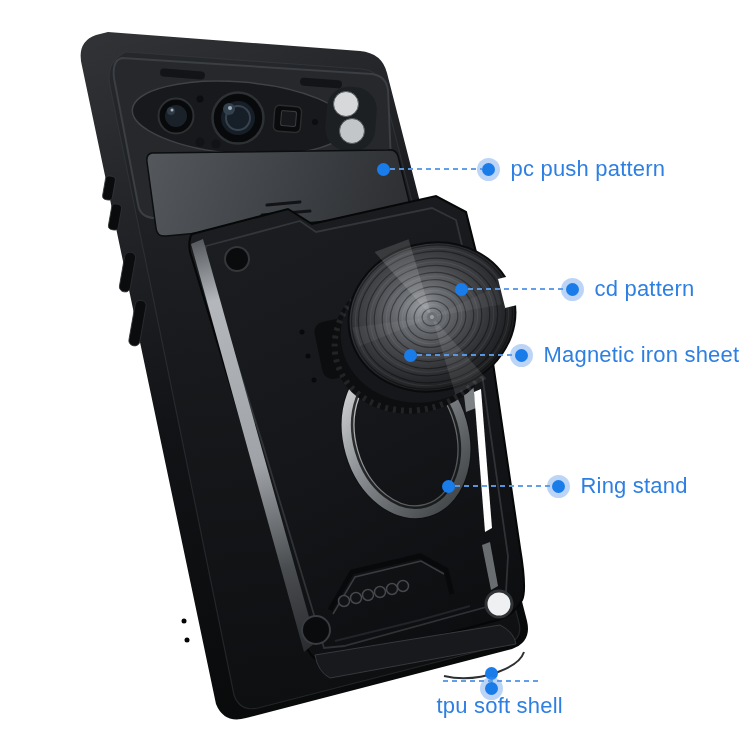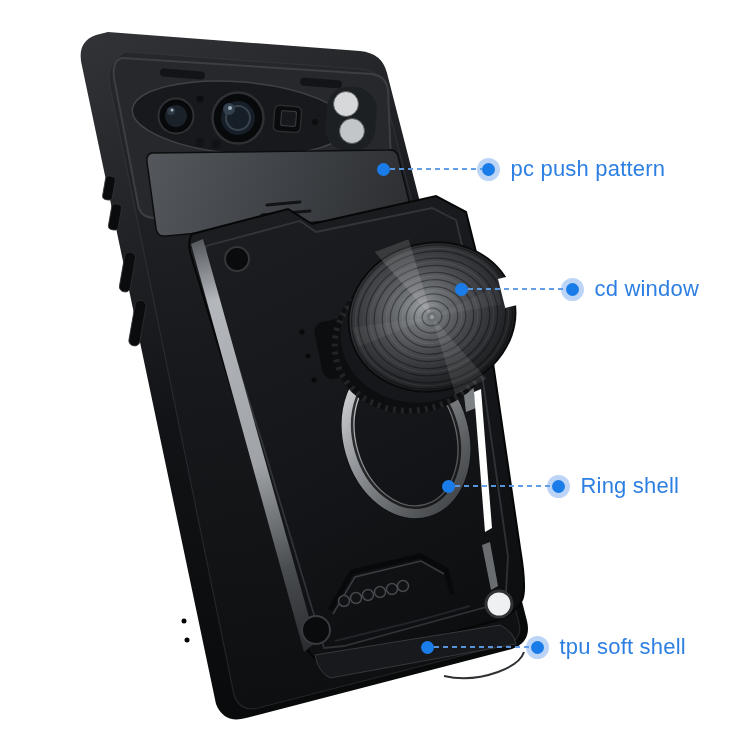--- a/index.html
+++ b/index.html
@@ -226,31 +226,37 @@
     <span class="c-dot"></span>
     <span class="c-line" style="width:92px"></span>
     <span class="c-marker"></span>
     <span class="c-label">pc push pattern</span>
   </div>
 
   <div class="callout" style="left:454.5px;top:289px;">
     <span class="c-dot"></span>
     <span class="c-line" style="width:98px"></span>
     <span class="c-marker"></span>
-    <span class="c-label">cd window</span>
-  </div>
-
+    <span class="c-label">cd pattern</span>
+  </div>
+
+  <div class="callout" style="left:403.5px;top:355px;">
+    <span class="c-dot"></span>
+    <span class="c-line" style="width:98px"></span>
+    <span class="c-marker"></span>
+    <span class="c-label">Magnetic iron sheet</span>
+  </div>
 
   <div class="callout" style="left:441.5px;top:486px;">
     <span class="c-dot"></span>
     <span class="c-line" style="width:97px"></span>
     <span class="c-marker"></span>
-    <span class="c-label">Ring shell</span>
-  </div>
-
-  <div class="callout" style="left:420.5px;top:647px;">
+    <span class="c-label">Ring stand</span>
+  </div>
+
+  <div class="callout" style="left:420.5px;top:692px;flex-direction:column;">
     <span class="c-dot"></span>
     <span class="c-line" style="width:97px"></span>
     <span class="c-marker"></span>
     <span class="c-label">tpu soft shell</span>
   </div>
 
 </div>
 
 </body></html>

